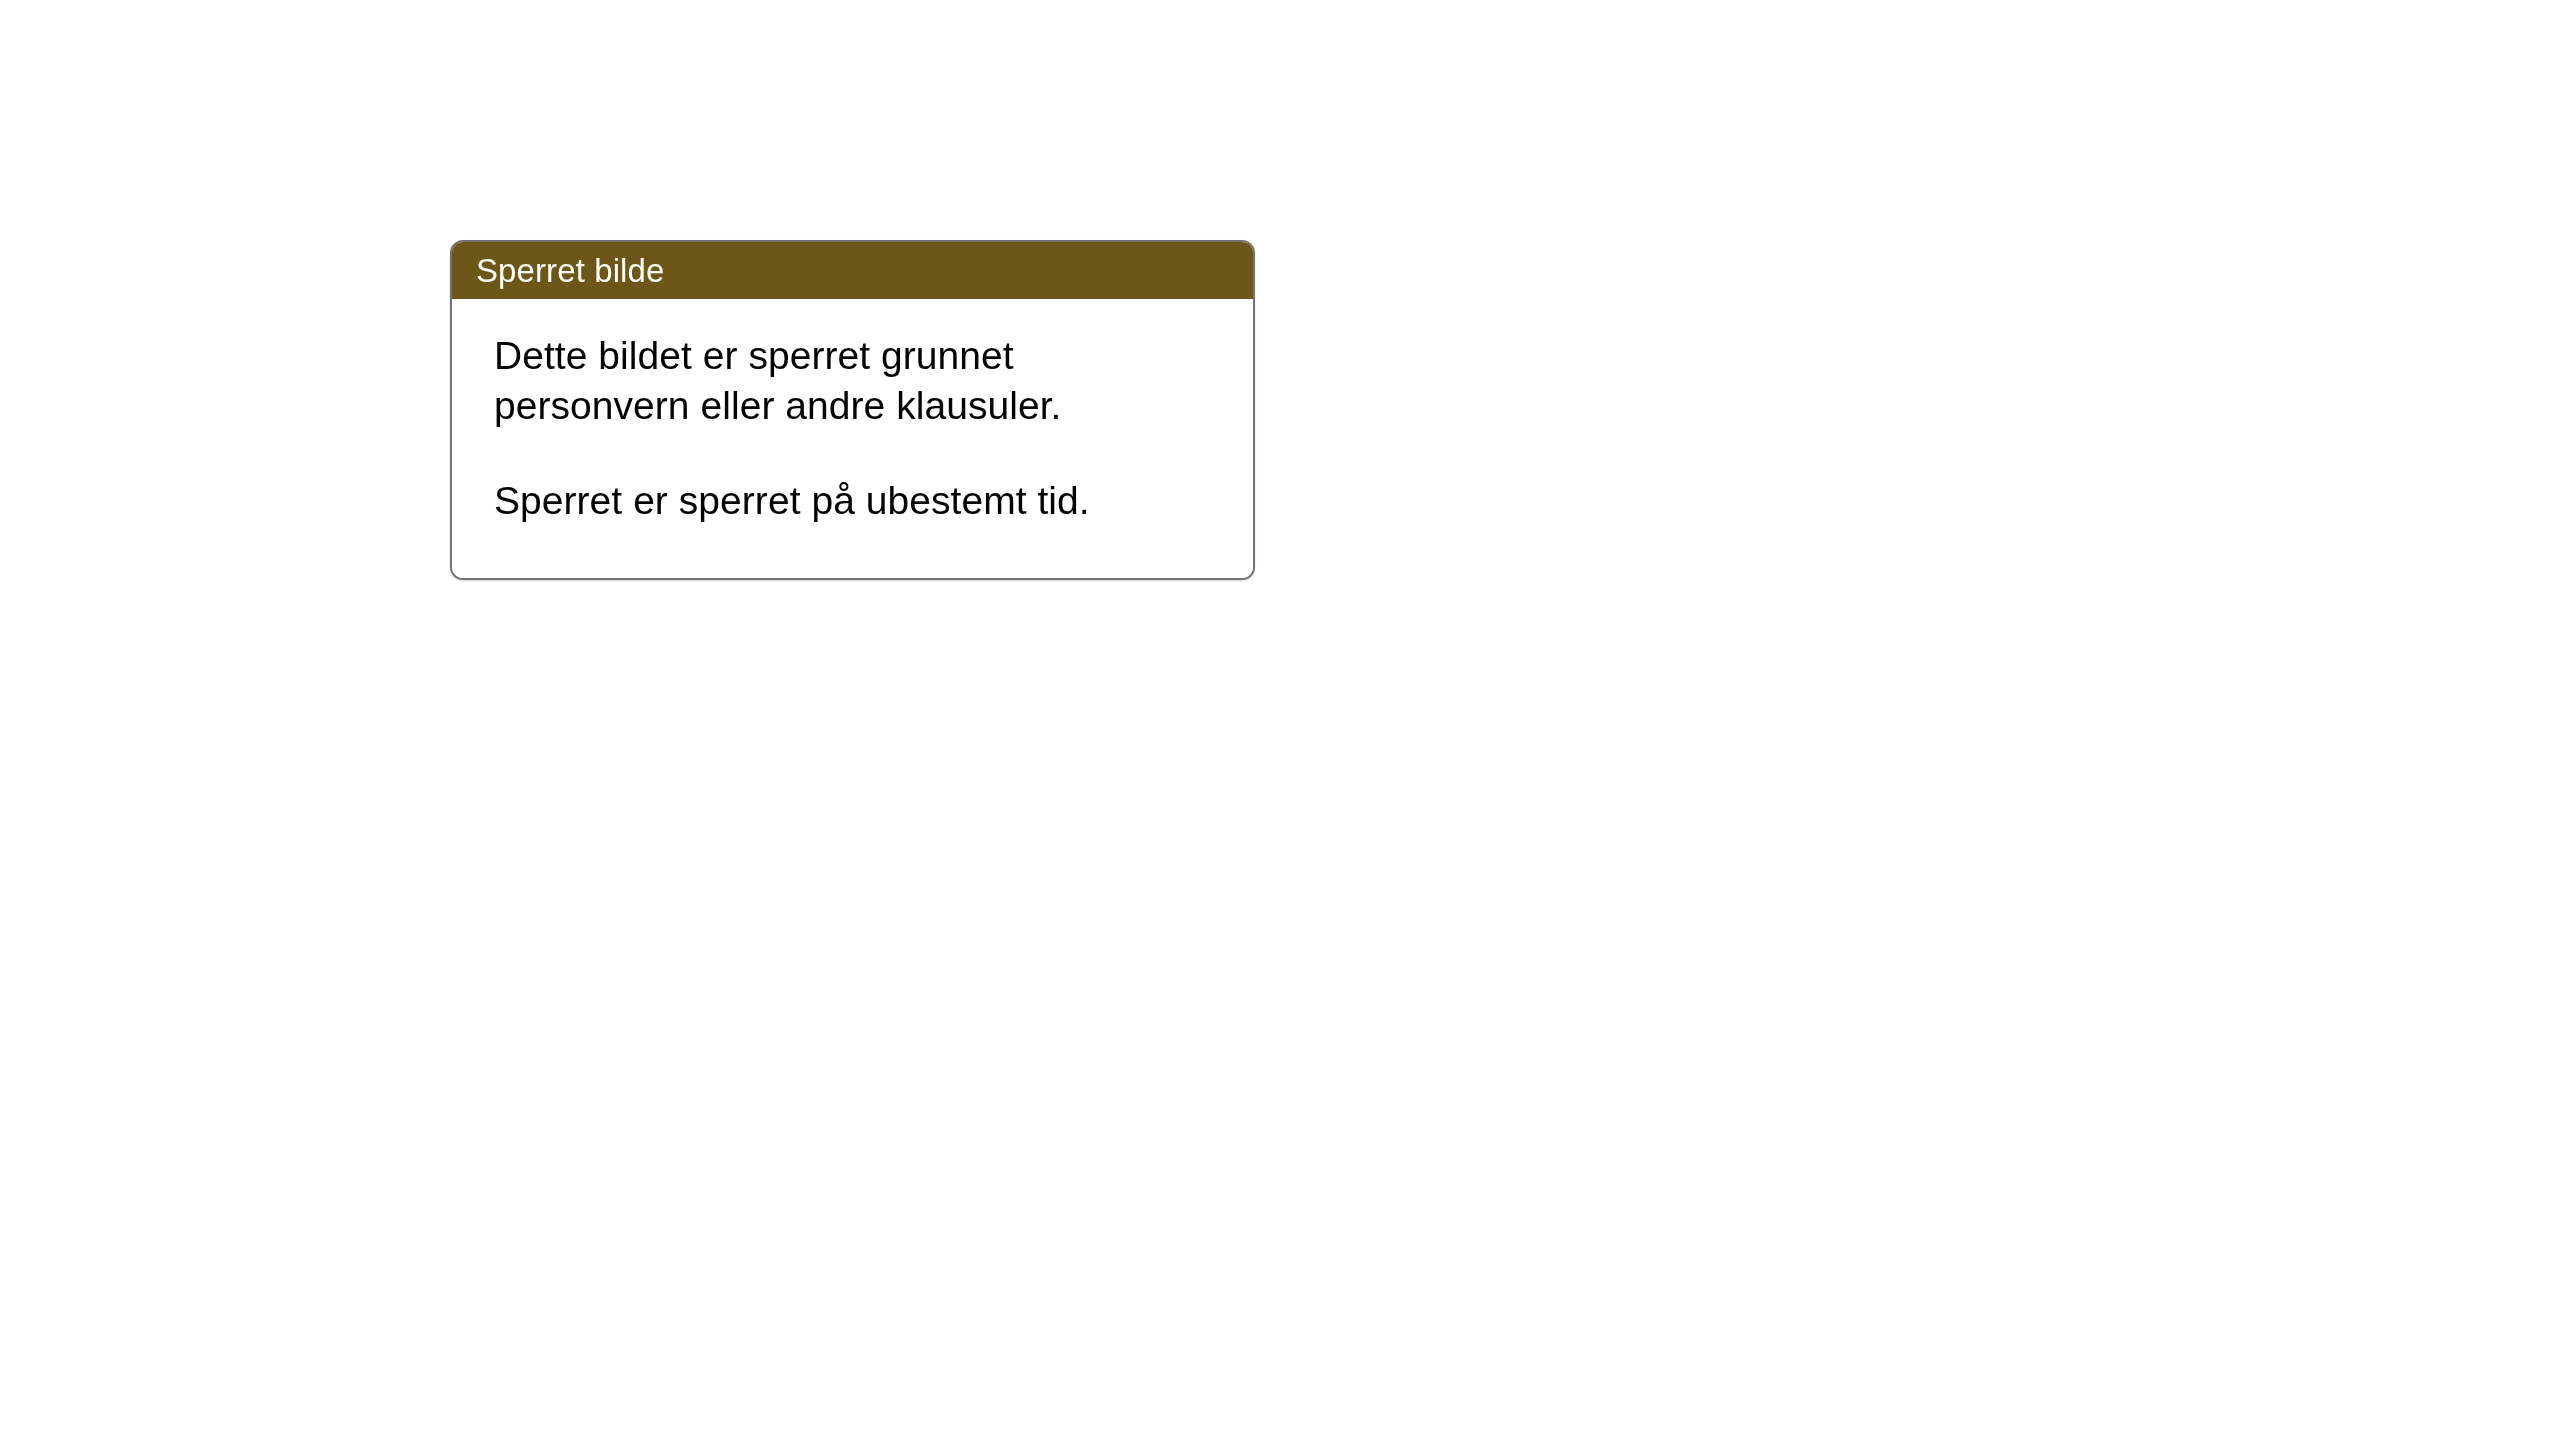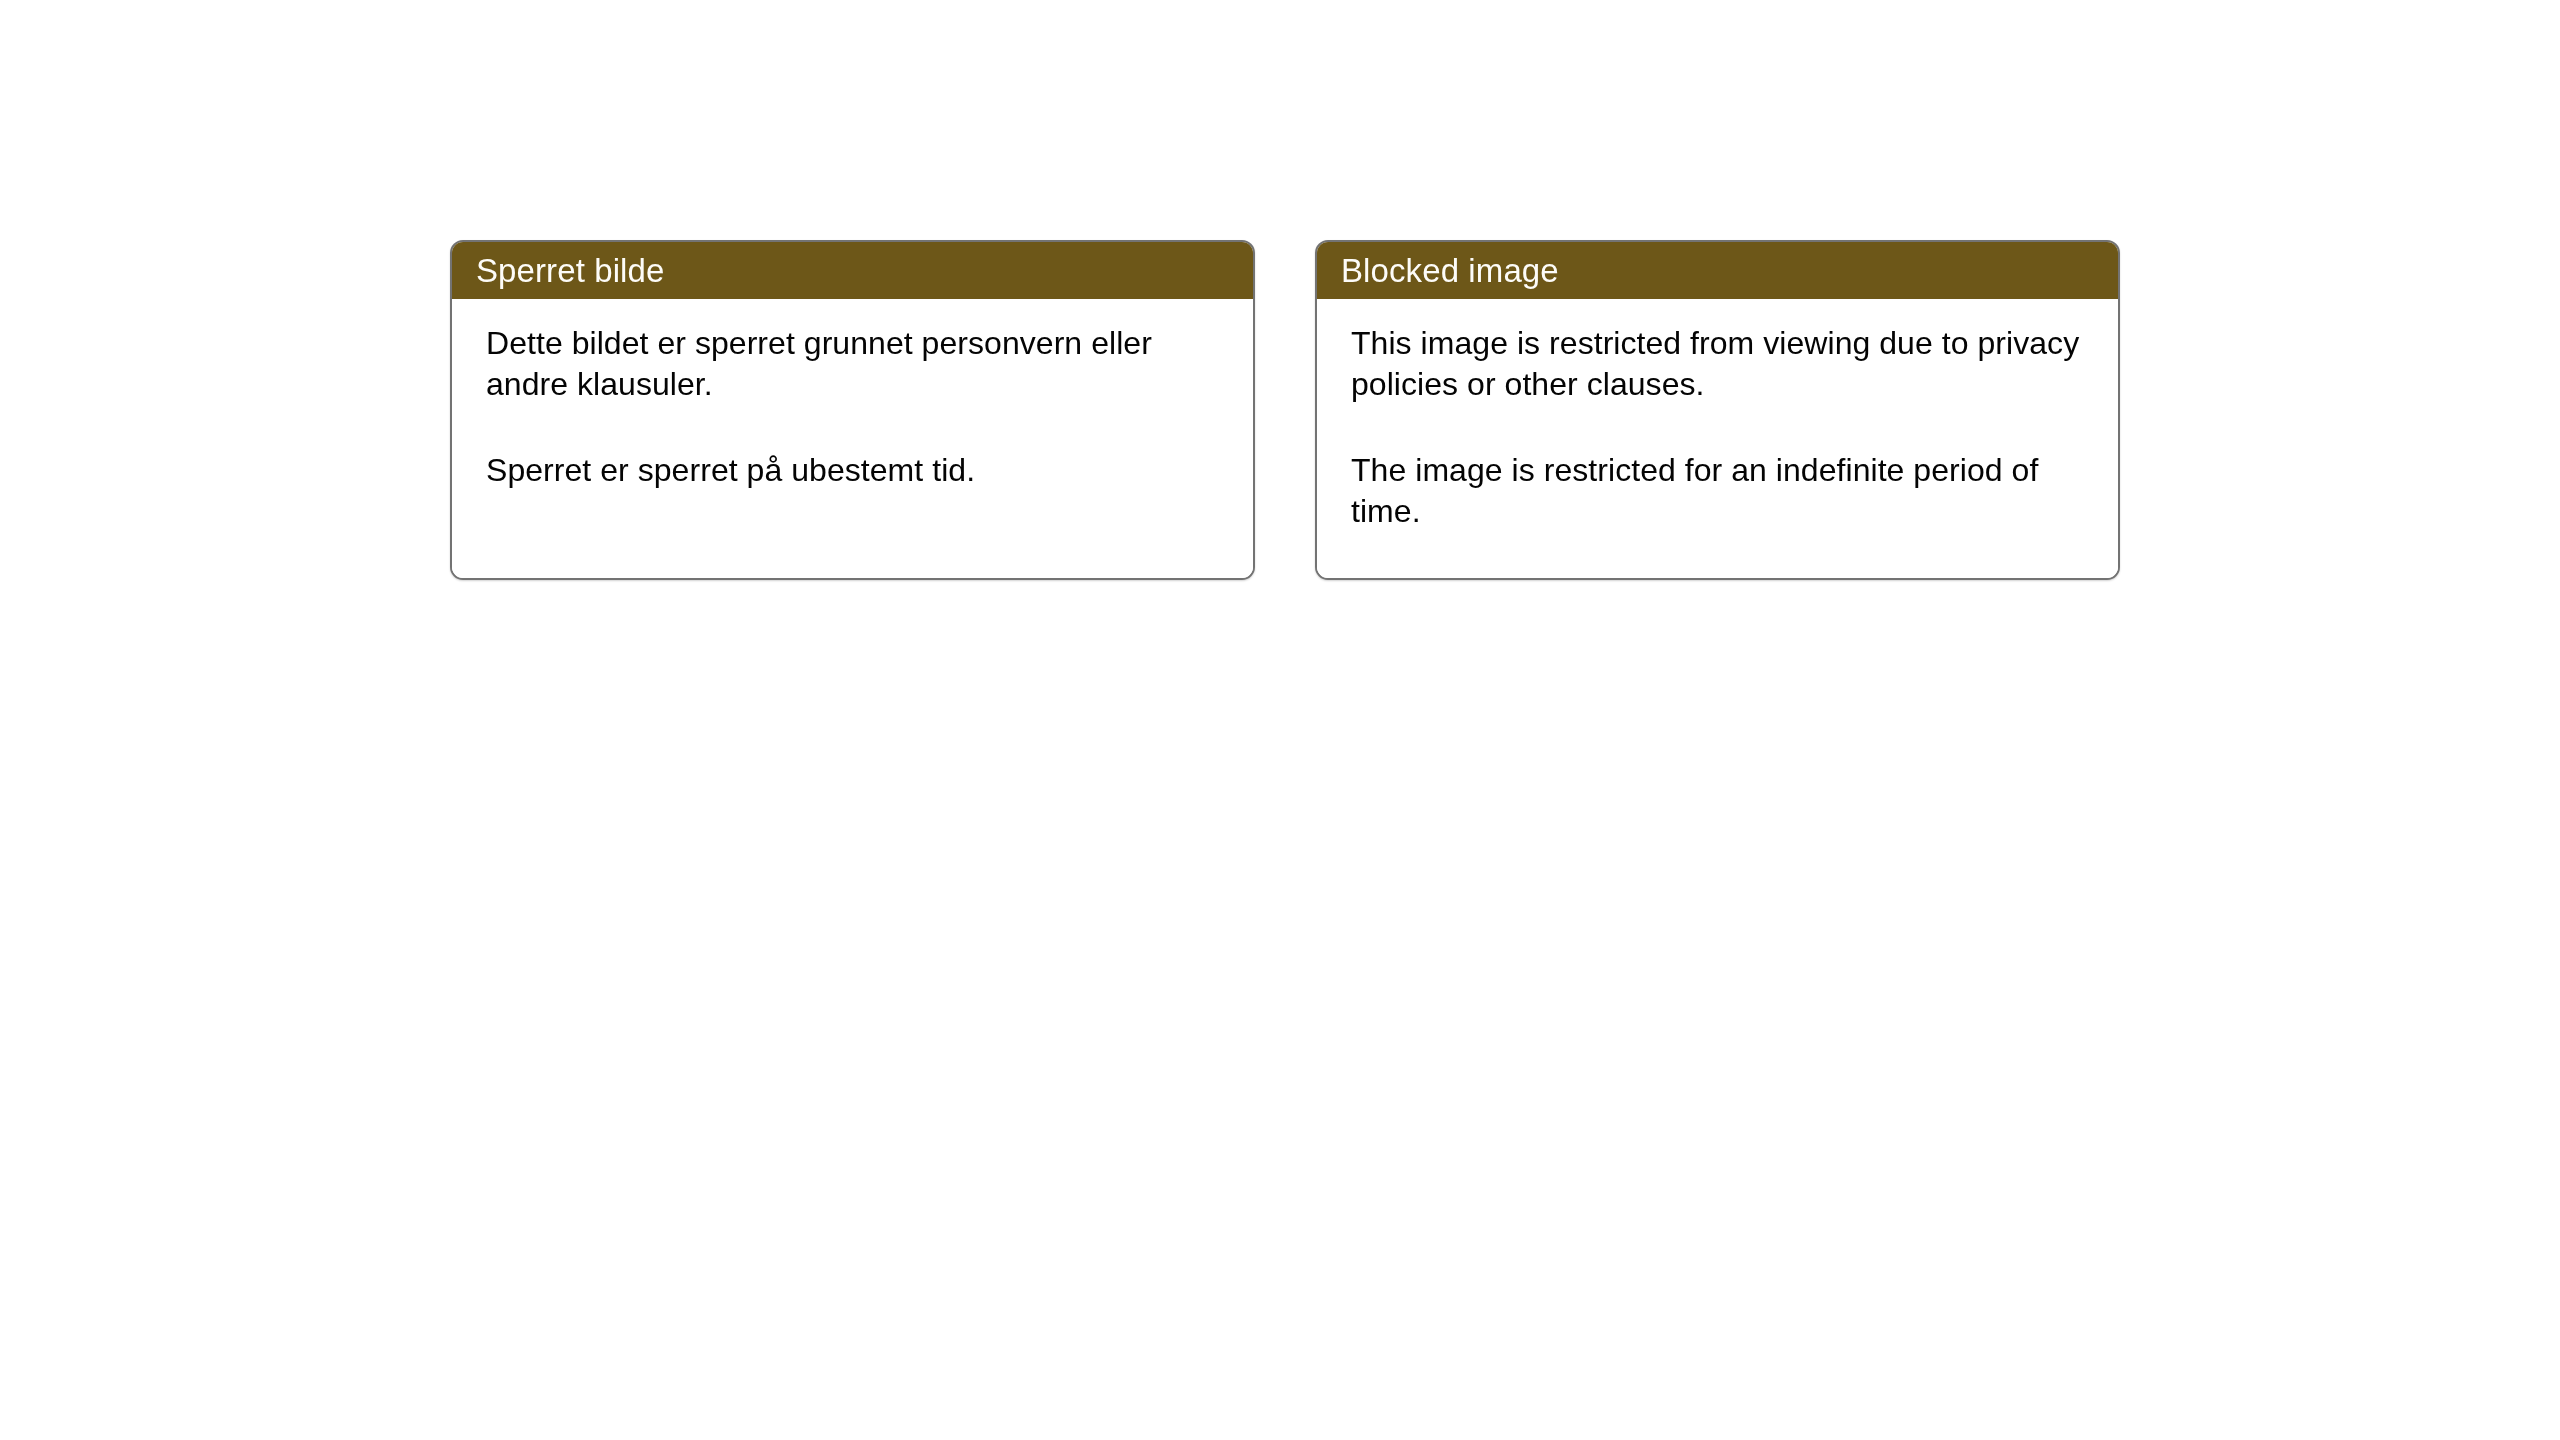--- a/index.html
+++ b/index.html
@@ -61,23 +61,23 @@
 
   .card-body {
     flex: 1 1 auto;
     background: #ffffff;
     padding: 16px 26px 0 26px;
     box-sizing: border-box;
   }
 
   .card-paragraph {
     color: #040404;
-    font-size: 32px;
+    font-size: 39px;
     line-height: 1.29;
-    margin: 8px;
+    margin: 16px;
     font-weight: 400;
     letter-spacing: 0.05px;
   }
 
   .card-paragraph + .card-paragraph {
     margin-top: 44px;
   }
 </style>
 </head>
 <body>
@@ -87,23 +87,14 @@
   <div class="notice-card card-left">
     <div class="card-header">
       <span class="card-header-title">Sperret bilde</span>
     </div>
     <div class="card-body">
       <p class="card-paragraph">Dette bildet er sperret grunnet personvern eller andre klausuler.</p>
       <p class="card-paragraph">Sperret er sperret på ubestemt tid.</p>
     </div>
   </div>
 
-  <div class="notice-card card-right">
-    <div class="card-header">
-      <span class="card-header-title">Blocked image</span>
-    </div>
-    <div class="card-body">
-      <p class="card-paragraph">This image is restricted from viewing due to privacy policies or other clauses.</p>
-      <p class="card-paragraph">The image is restricted for an indefinite period of time.</p>
-    </div>
-  </div>
 
 </div>
 
 </body></html>

